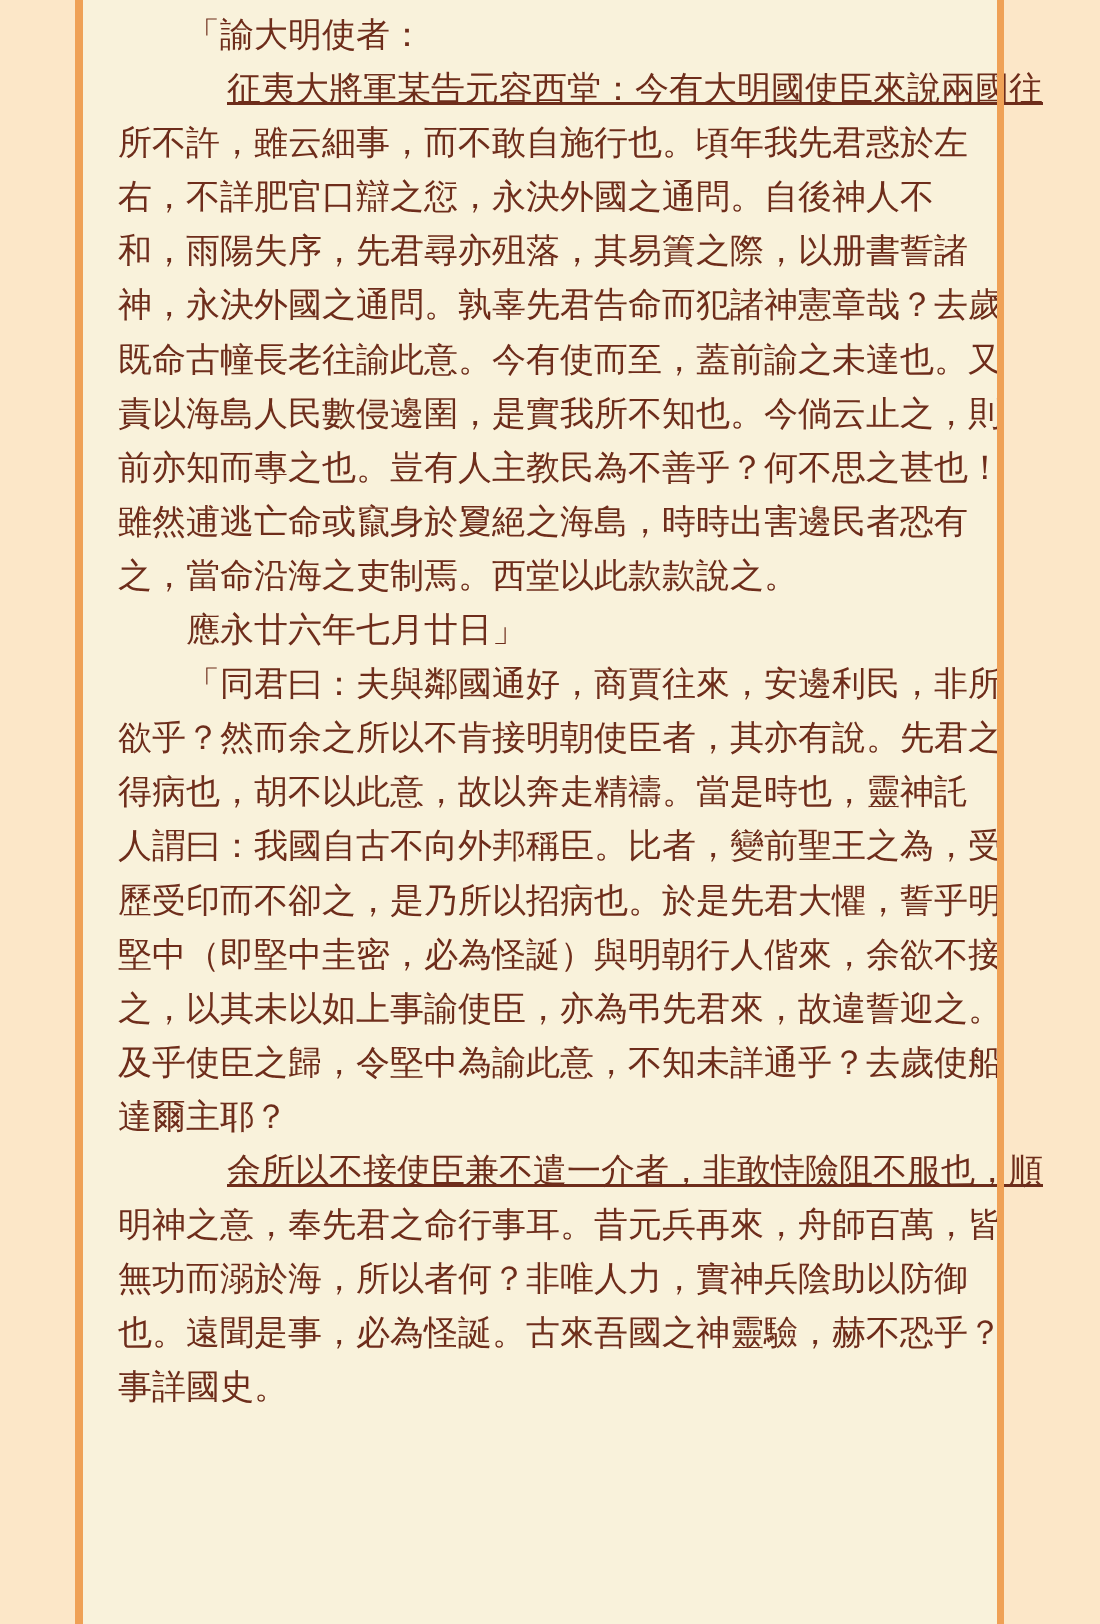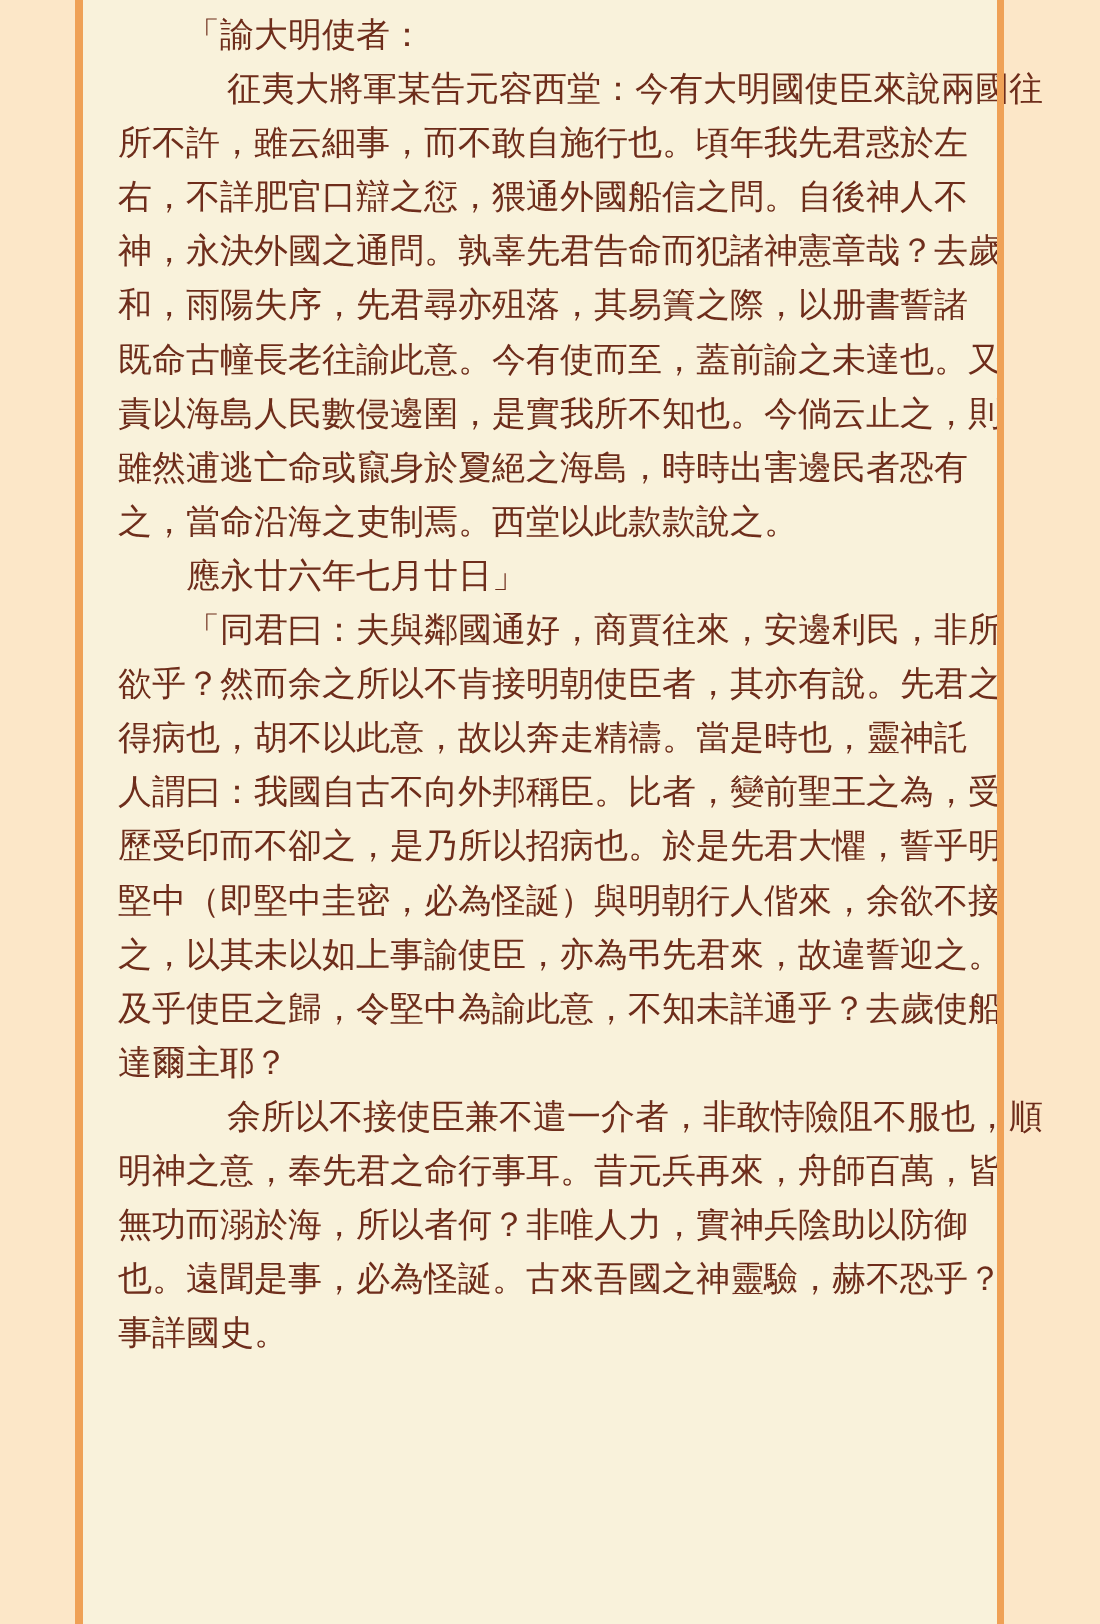--- a/index.html
+++ b/index.html
@@ -37,37 +37,38 @@
   #text-body {
     color: var(--text-color, #6e2d1b);
     font-size: 34px;
     line-height: 54.1px;
   }
   .line {
     white-space: nowrap;
   }
   .i0 { padding-left: 0; }
   .i2 { padding-left: 68px; }
-  .i3 { padding-left: 109px; }
+  .i3 { padding-left: 109px; text-decoration: underline; }
 </style>
 </head>
 <body>
 
 <div class="page">
   <div class="bar bar-left"></div>
   <div class="panel">
     <div id="text-body">
         <div class="line i2">「諭大明使者：</div>
         <div class="line i3">征夷大將軍某告元容西堂：今有大明國使臣來說兩國往</div>
         <div class="line i0">所不許，雖云細事，而不敢自施行也。頃年我先君惑於左</div>
-        <div class="line i0">右，不詳肥官口辯之愆，猥通外國船信之問。自後神人不</div>
+        <div class="line i0">右，不詳肥官口辯之愆，永決外國之通問。自後神人不</div>
+        <div class="line i0">和，雨陽失序，先君尋亦殂落，其易簀之際，以册書誓諸</div>
         <div class="line i0">神，永決外國之通問。孰辜先君告命而犯諸神憲章哉？去歲</div>
-        <div class="line i0">和，雨陽失序，先君尋亦殂落，其易簀之際，以册書誓諸</div>
         <div class="line i0">既命古幢長老往諭此意。今有使而至，蓋前諭之未達也。又</div>
         <div class="line i0">責以海島人民數侵邊圉，是實我所不知也。今倘云止之，則</div>
+        <div class="line i0">前亦知而專之也。豈有人主教民為不善乎？何不思之甚也！</div>
         <div class="line i0">雖然逋逃亡命或竄身於夐絕之海島，時時出害邊民者恐有</div>
         <div class="line i0">之，當命沿海之吏制焉。西堂以此款款說之。</div>
         <div class="line i2">應永廿六年七月廿日」</div>
         <div class="line i2">「同君曰：夫與鄰國通好，商賈往來，安邊利民，非所</div>
         <div class="line i0">欲乎？然而余之所以不肯接明朝使臣者，其亦有說。先君之</div>
         <div class="line i0">得病也，胡不以此意，故以奔走精禱。當是時也，靈神託</div>
         <div class="line i0">人謂曰：我國自古不向外邦稱臣。比者，變前聖王之為，受</div>
         <div class="line i0">歷受印而不卻之，是乃所以招病也。於是先君大懼，誓乎明</div>
         <div class="line i0">堅中（即堅中圭密，必為怪誕）與明朝行人偕來，余欲不接</div>
         <div class="line i0">之，以其未以如上事諭使臣，亦為弔先君來，故違誓迎之。</div>

